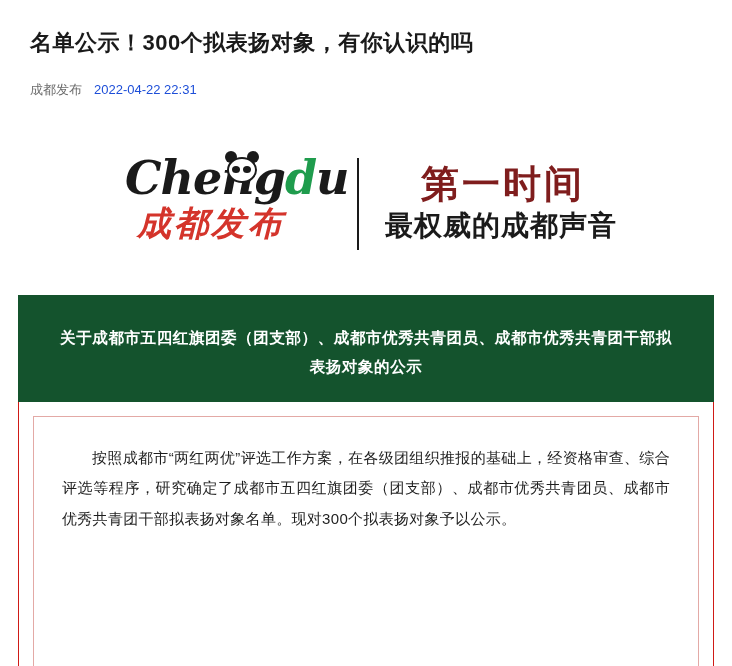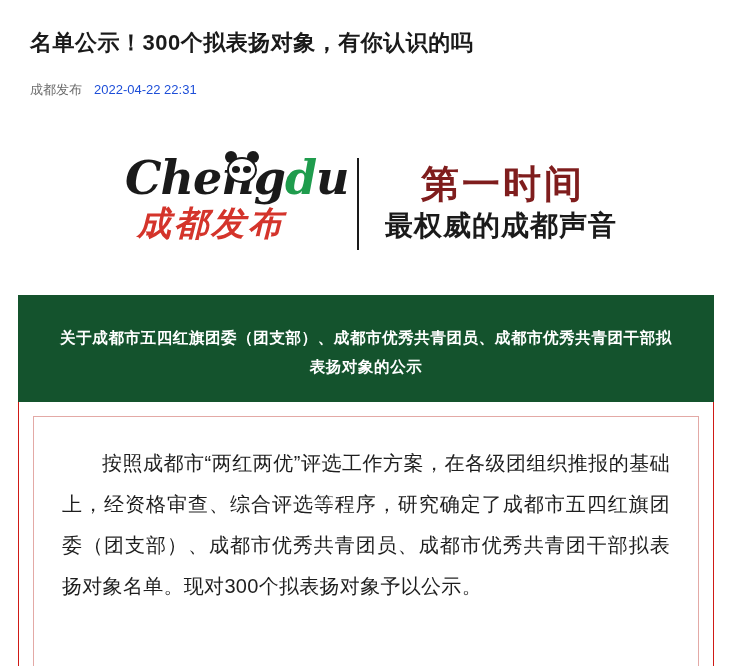--- a/index.html
+++ b/index.html
@@ -179,21 +179,21 @@
     height: 268px;
     overflow: hidden;
   }
   .doc-inner {
     border: 1px solid #e3a9a6;
     padding: 26px 28px 0 28px;
     box-sizing: border-box;
     height: 100%;
   }
   .doc-para {
-    font-size: 20px;
+    font-size: 15px;
     line-height: 2.05;
     color: #1e1e1e;
     text-align: justify;
     margin: 0 0 20px 0;
     text-indent: 2em;
     letter-spacing: 0.3px;
   }
 </style>
 </head>
 <body>

